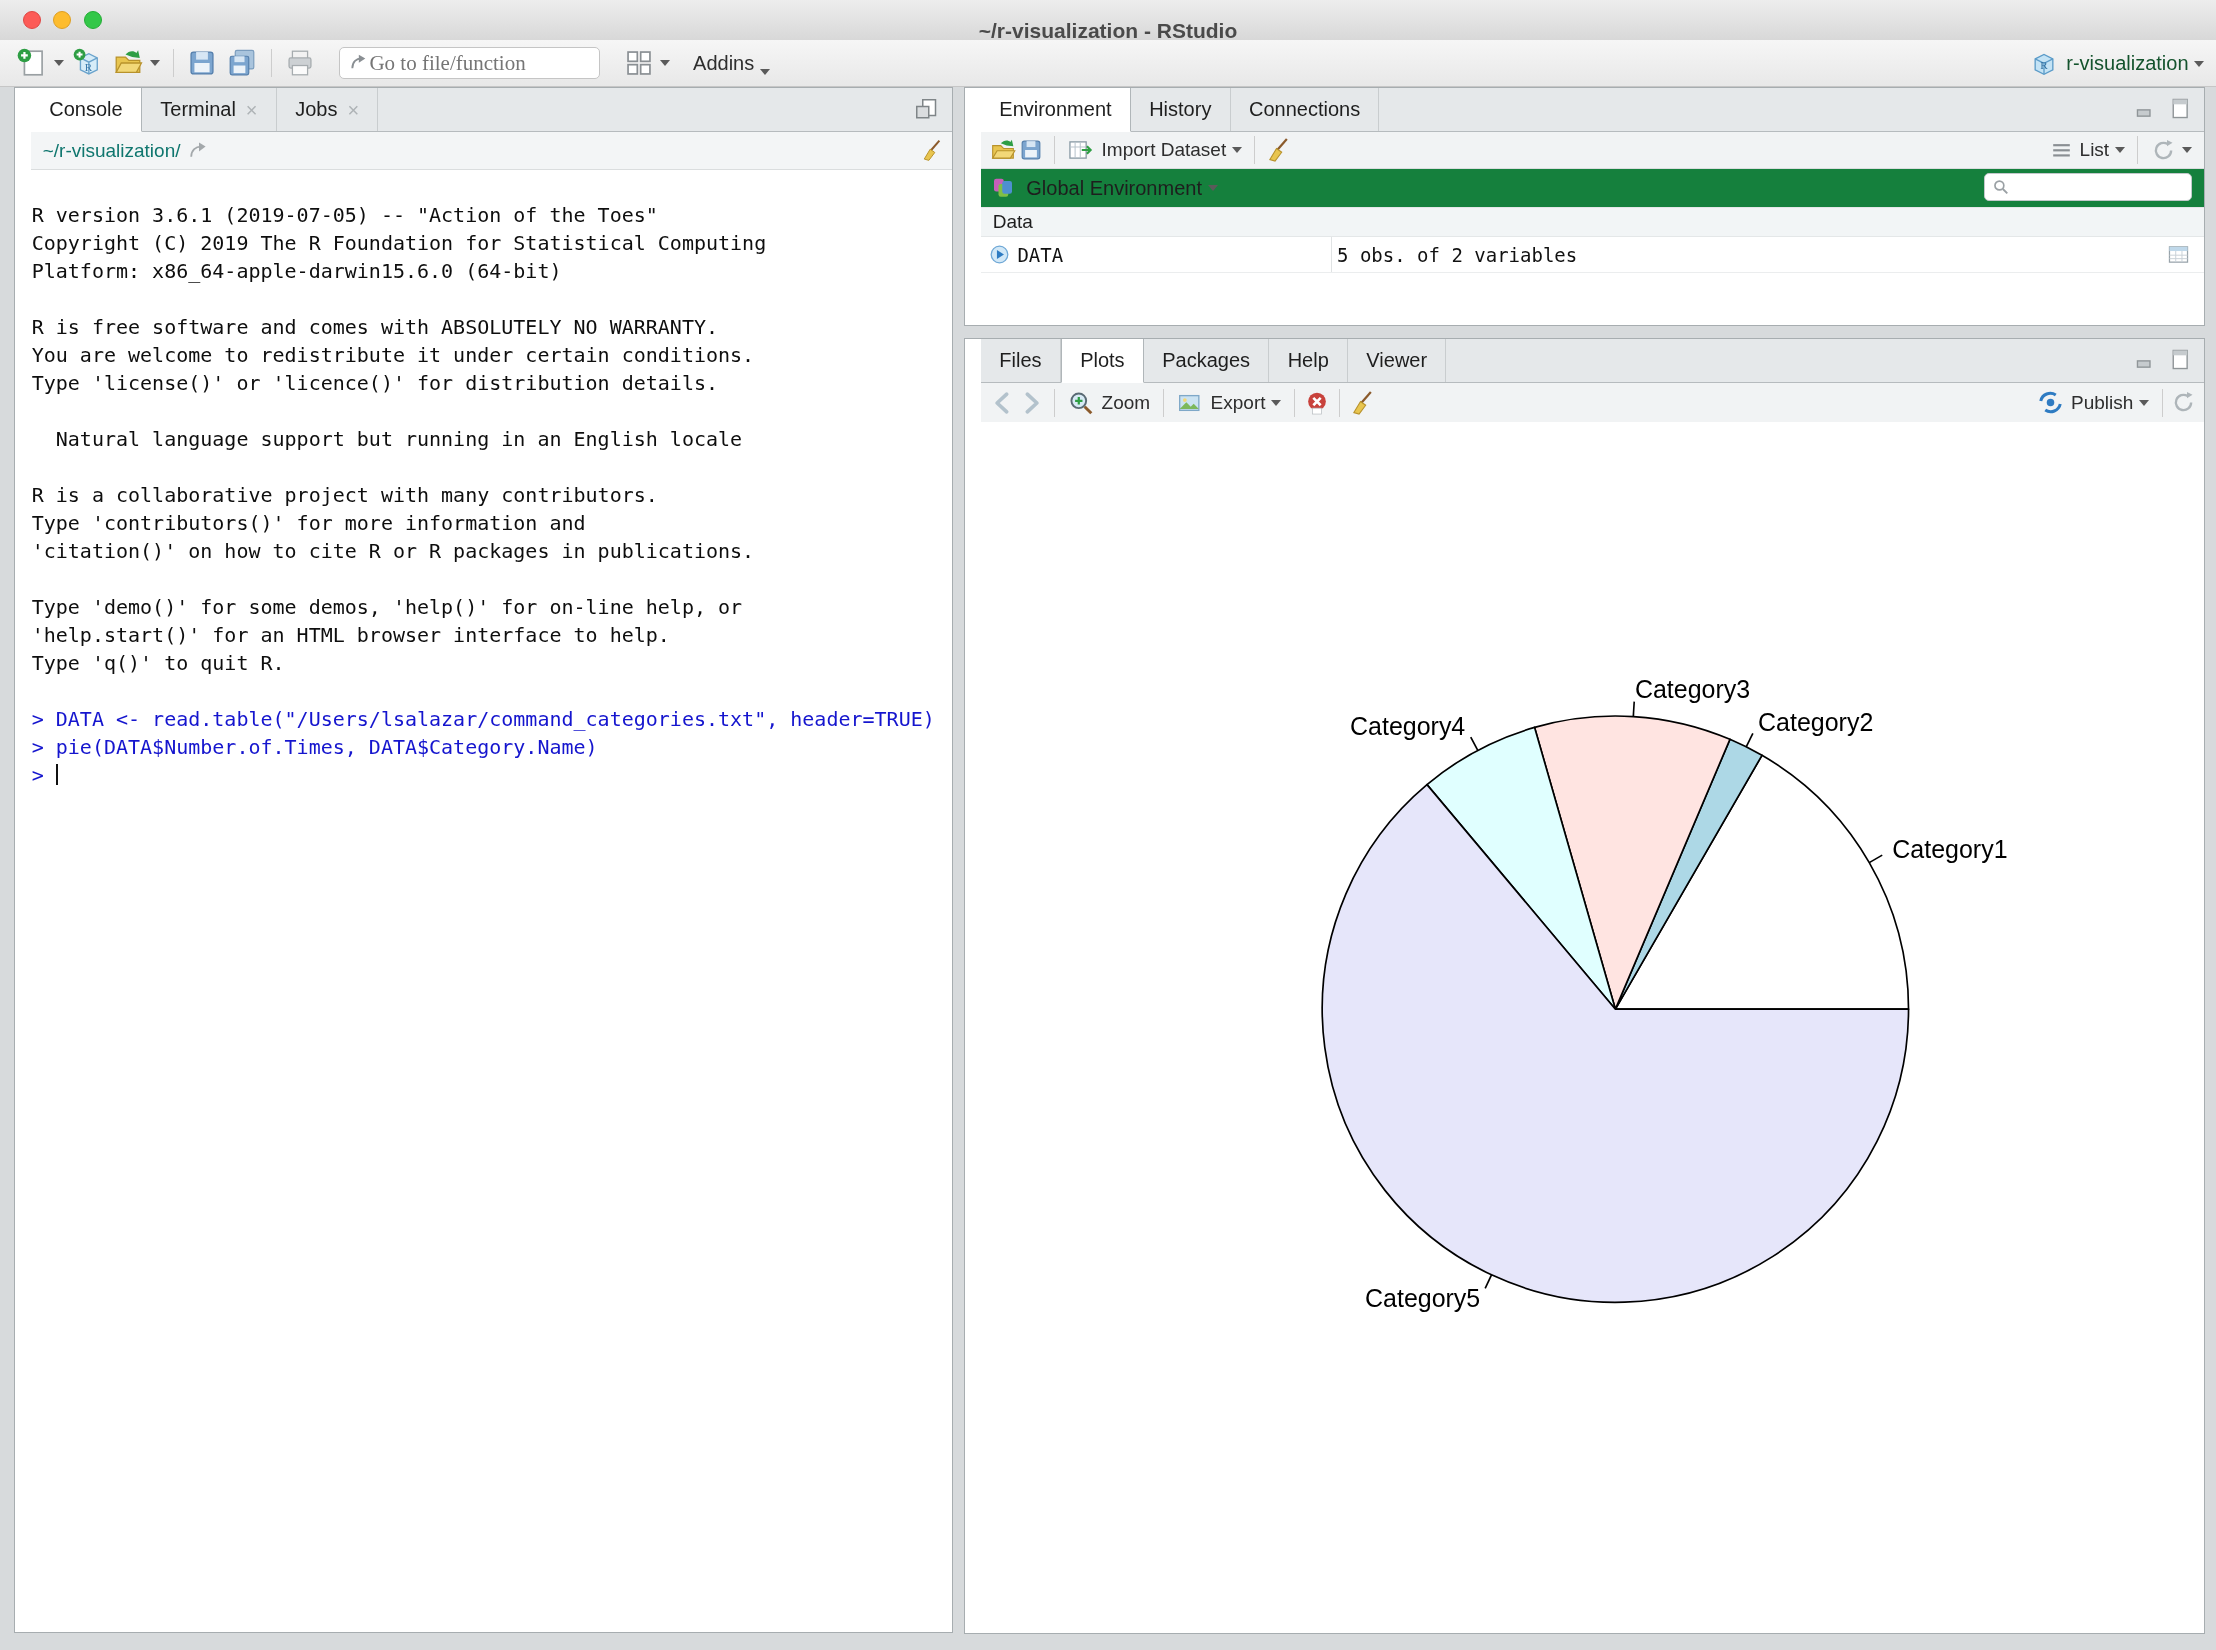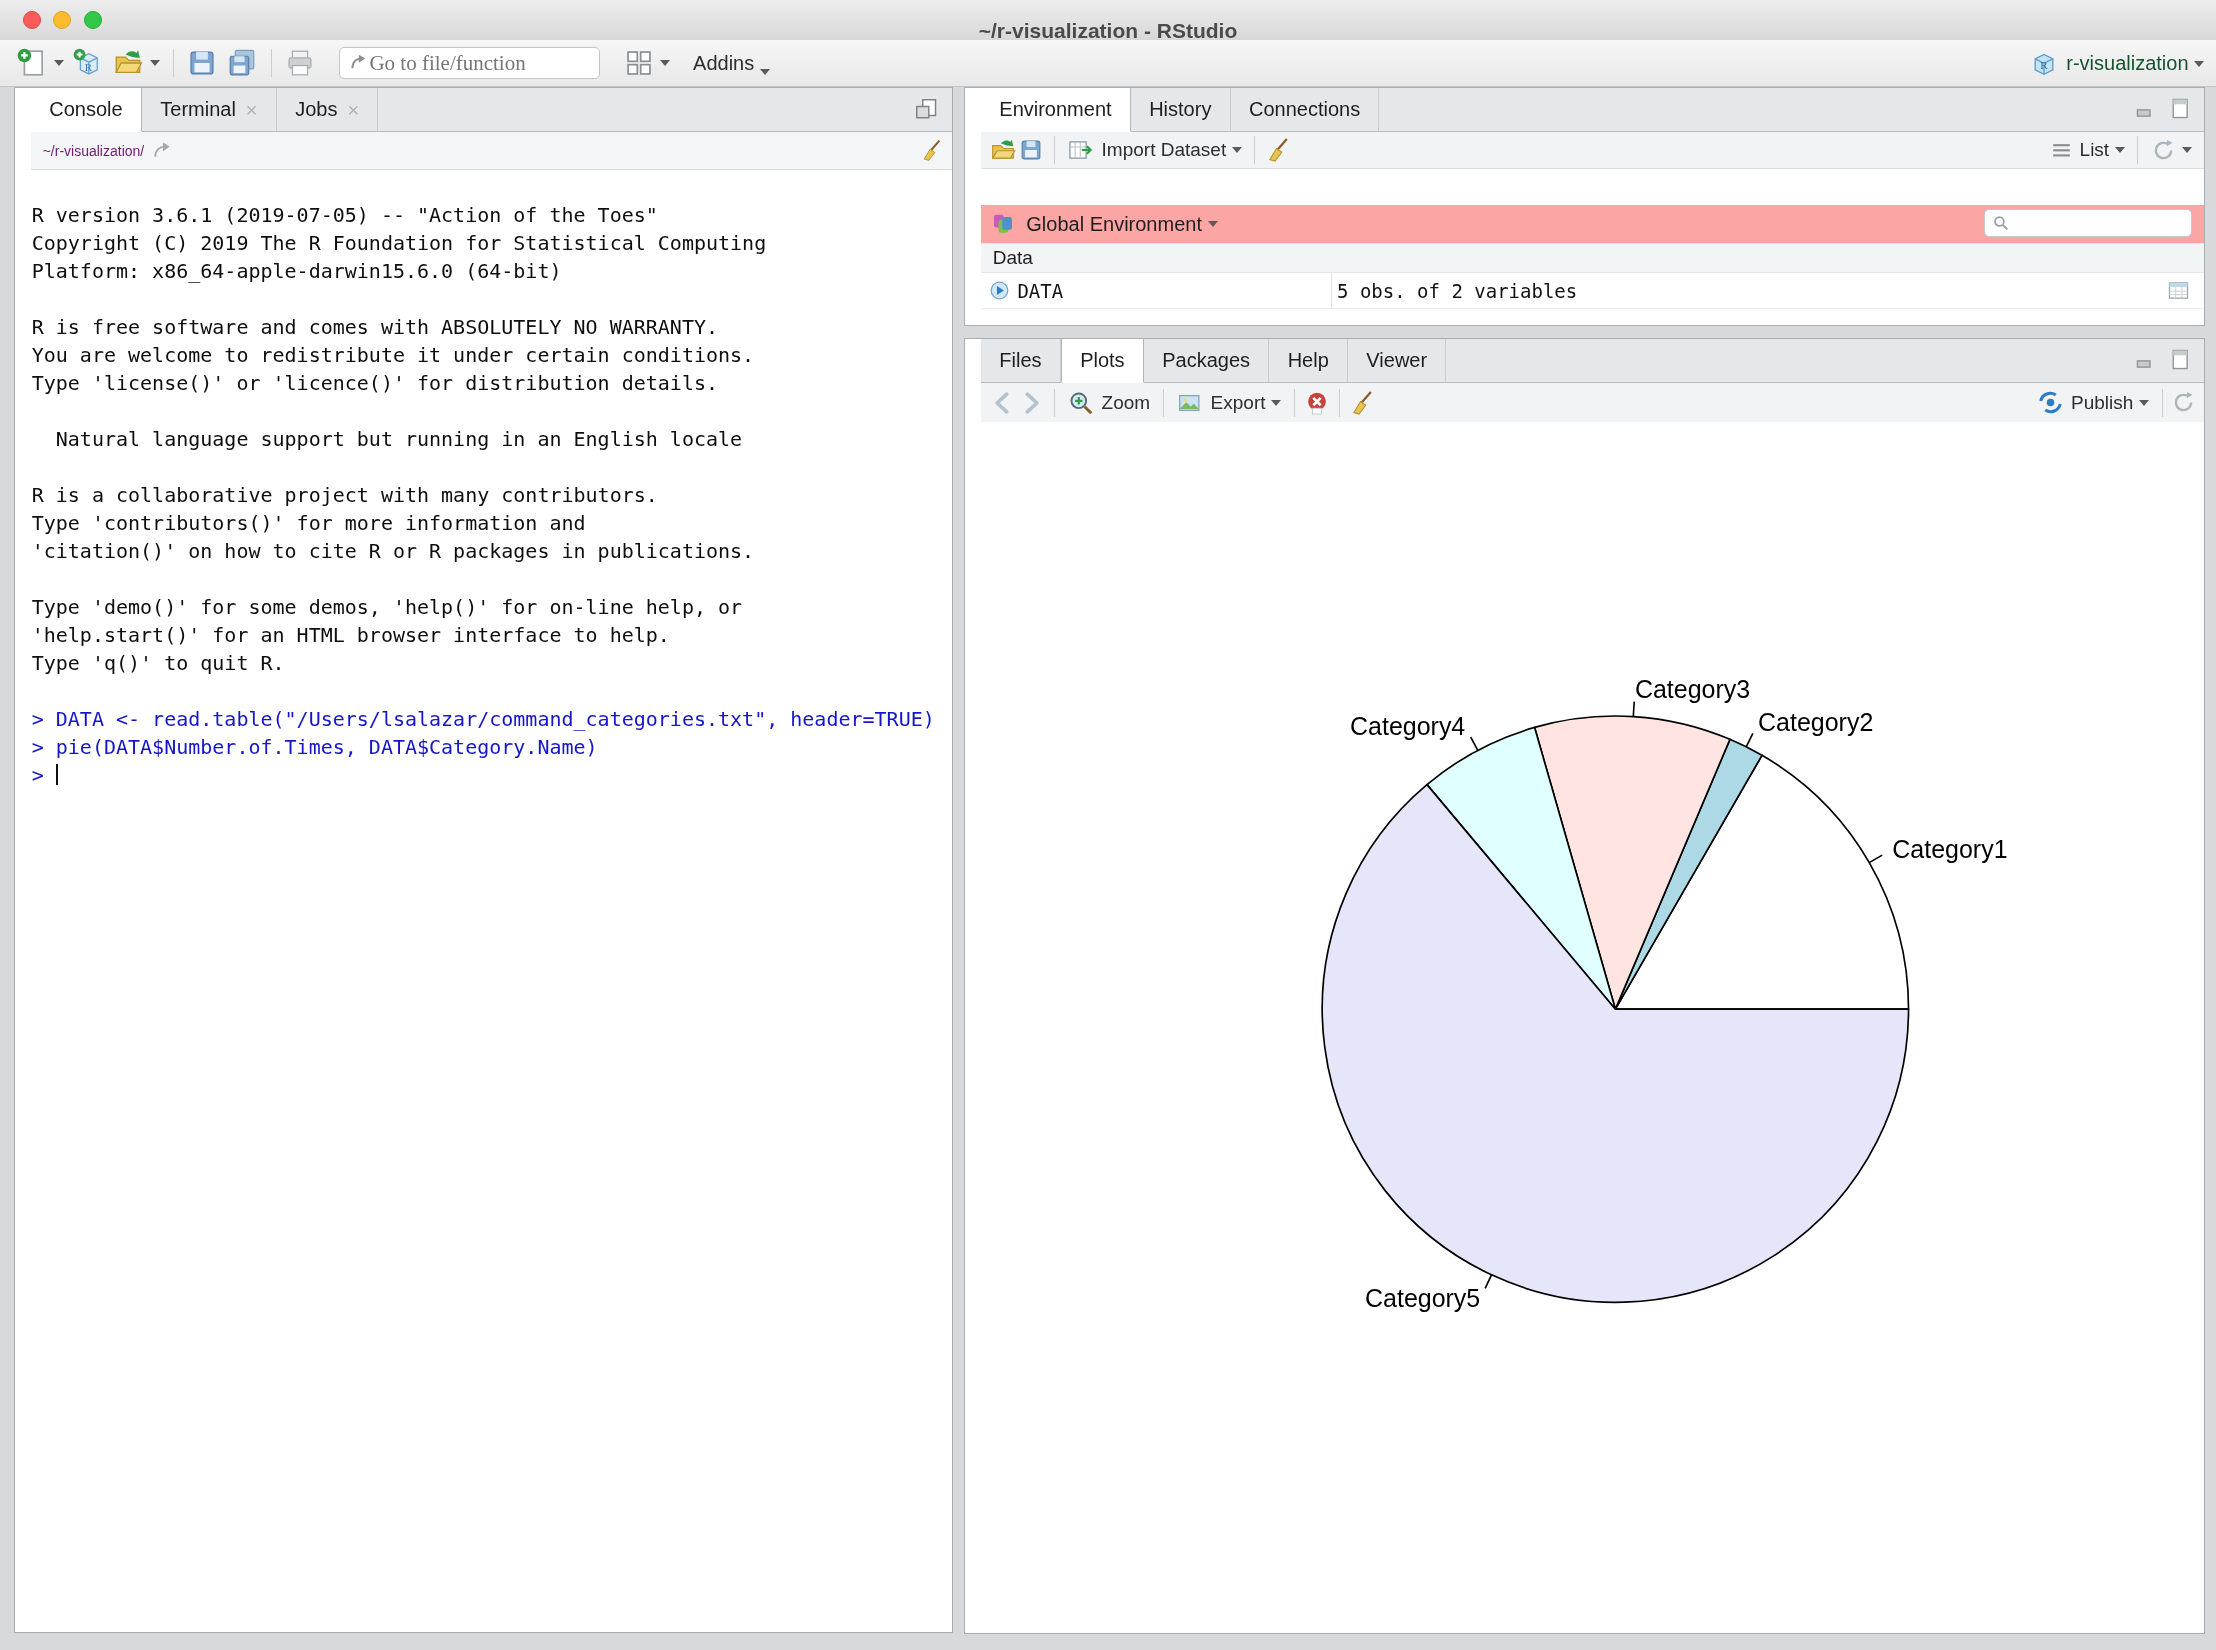--- a/index.html
+++ b/index.html
@@ -51,31 +51,31 @@
 
   .subtoolbar{position:relative;height:37px;background:#F1F3F4;border-bottom:0.8px solid #DADDDE;
     display:flex;align-items:center;padding:0 8.3px;box-sizing:border-box;}
   .subtoolbar .ticon{width:28px;height:28px;}
   .stlabel{font-size:19px;color:#2E2E2E;margin-left:6.7px;}
   .right-group{position:absolute;right:8.3px;top:0;height:100%;display:flex;align-items:center;}
 
   
   .pathrow{position:relative;height:37px;background:#F3F5F6;border-bottom:0.8px solid #DADDDE;
     display:flex;align-items:center;padding:0 11.7px;}
-  .path-text{font-size:14px;color:#701a75;}
+  .path-text{font-size:19px;color:#0f766e;}
   #console-body{position:absolute;left:0;right:0;top:81px;bottom:0;overflow:hidden;
     padding:32px 0 0 16.7px;font-family:"DejaVu Sans Mono",monospace;font-size:20px;
     line-height:28px;color:#0E0E0E;}
   .console-line{white-space:pre;height:28px;}
   .console-line.input{color:#1515CE;}
   .cursor{display:inline-block;width:2.5px;height:21.6px;background:#111;vertical-align:-3.3px;}
 
   
   .global-row{position:relative;height:38px;display:flex;align-items:center;padding:0 10px;
-    font-size:20px;color:#1E1E1E;background:#fca5a5;margin-top:36px;}
+    font-size:20px;color:#1E1E1E;background:#15803d;}
   .env-search{position:absolute;right:11.7px;top:4.2px;width:208px;height:28px;background:#fff;
     border:0.8px solid #C3C8CB;border-radius:5px;display:flex;align-items:center;padding:0 6.7px;box-sizing:border-box;}
   .env-search input{border:none;outline:none;width:100%;font-size:17.5px;background:transparent;}
   .data-header{height:28px;line-height:28px;background:#F2F5F6;border-top:0.8px solid #E4E7E8;
     border-bottom:0.8px solid #E4E7E8;padding-left:11.7px;font-size:19px;color:#1E1E1E;}
   .data-row{position:relative;height:35px;display:flex;align-items:center;
     border-bottom:0.8px solid #EBEDEE;font-family:"DejaVu Sans Mono",monospace;font-size:19px;color:#111;}
   .data-row .colsep{position:absolute;left:350px;top:0;width:0.8px;height:100%;background:#E0E3E4;}
   .obj-name{margin-left:6.7px;}
   .obj-summary{position:absolute;left:356px;}

